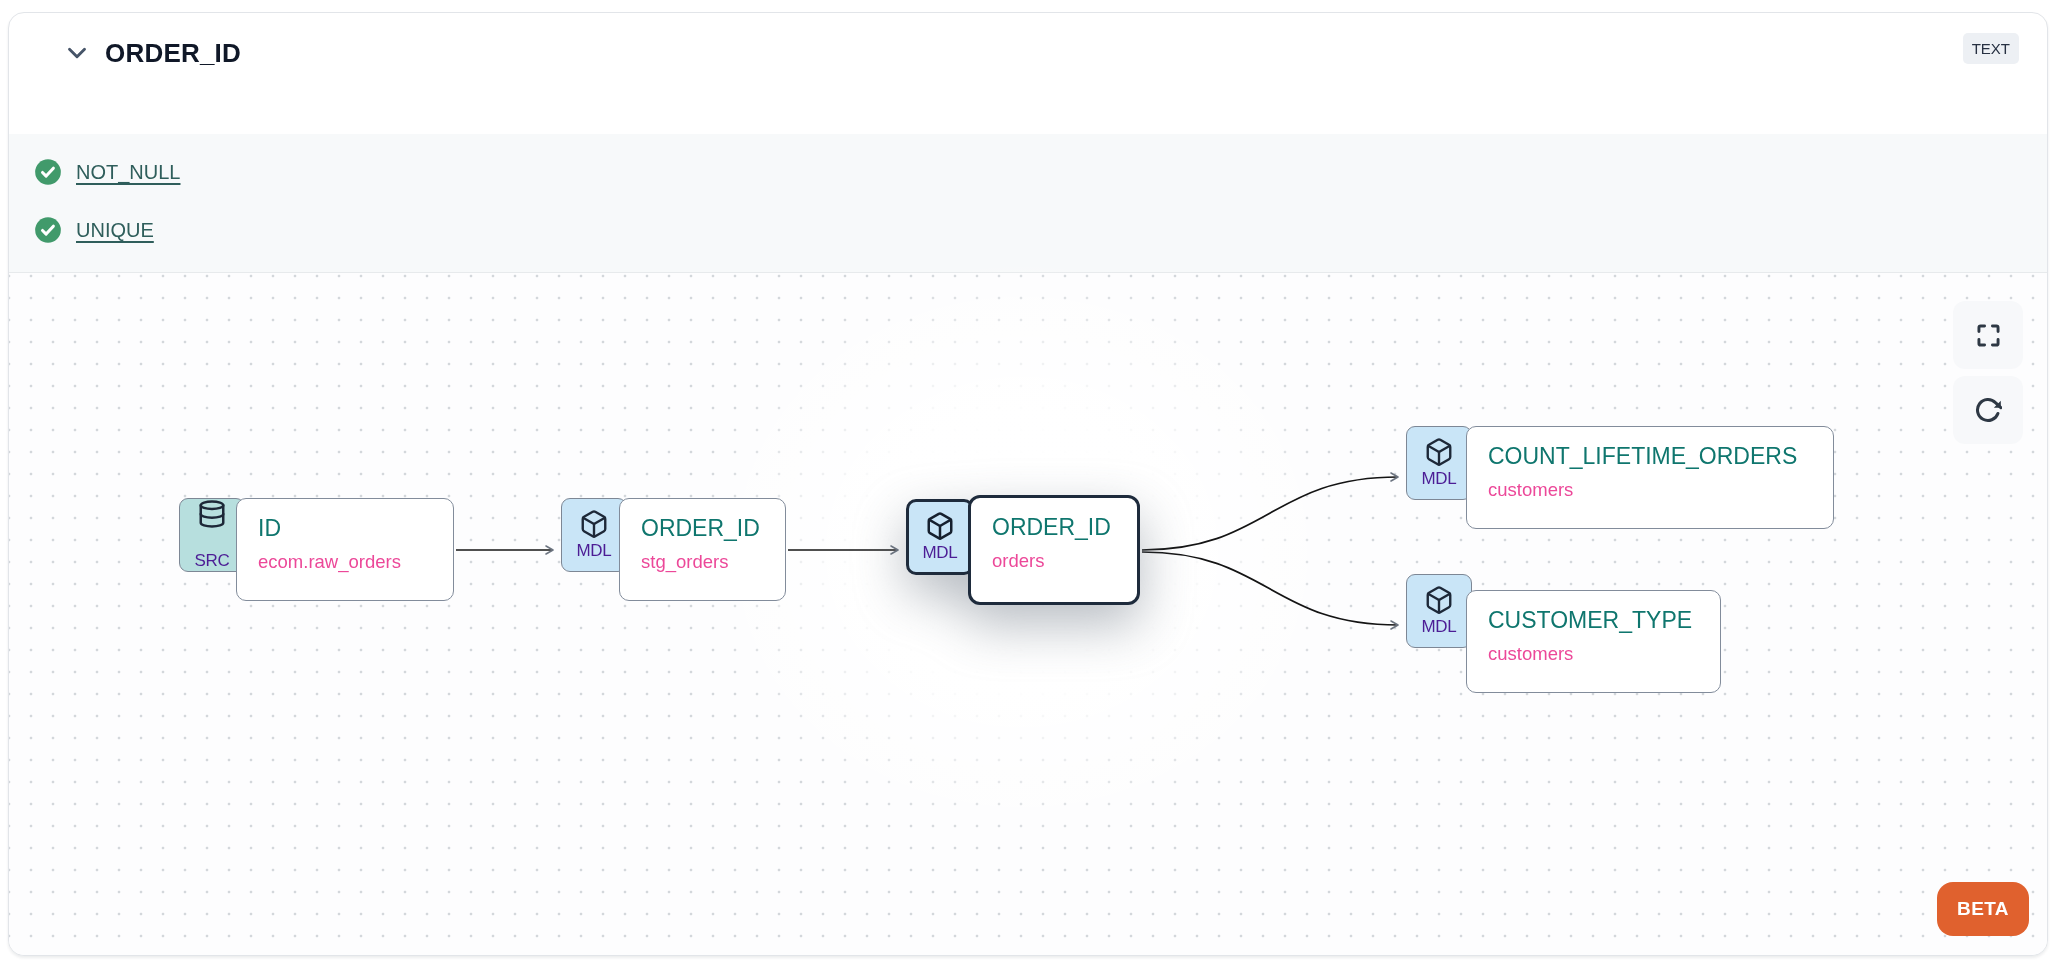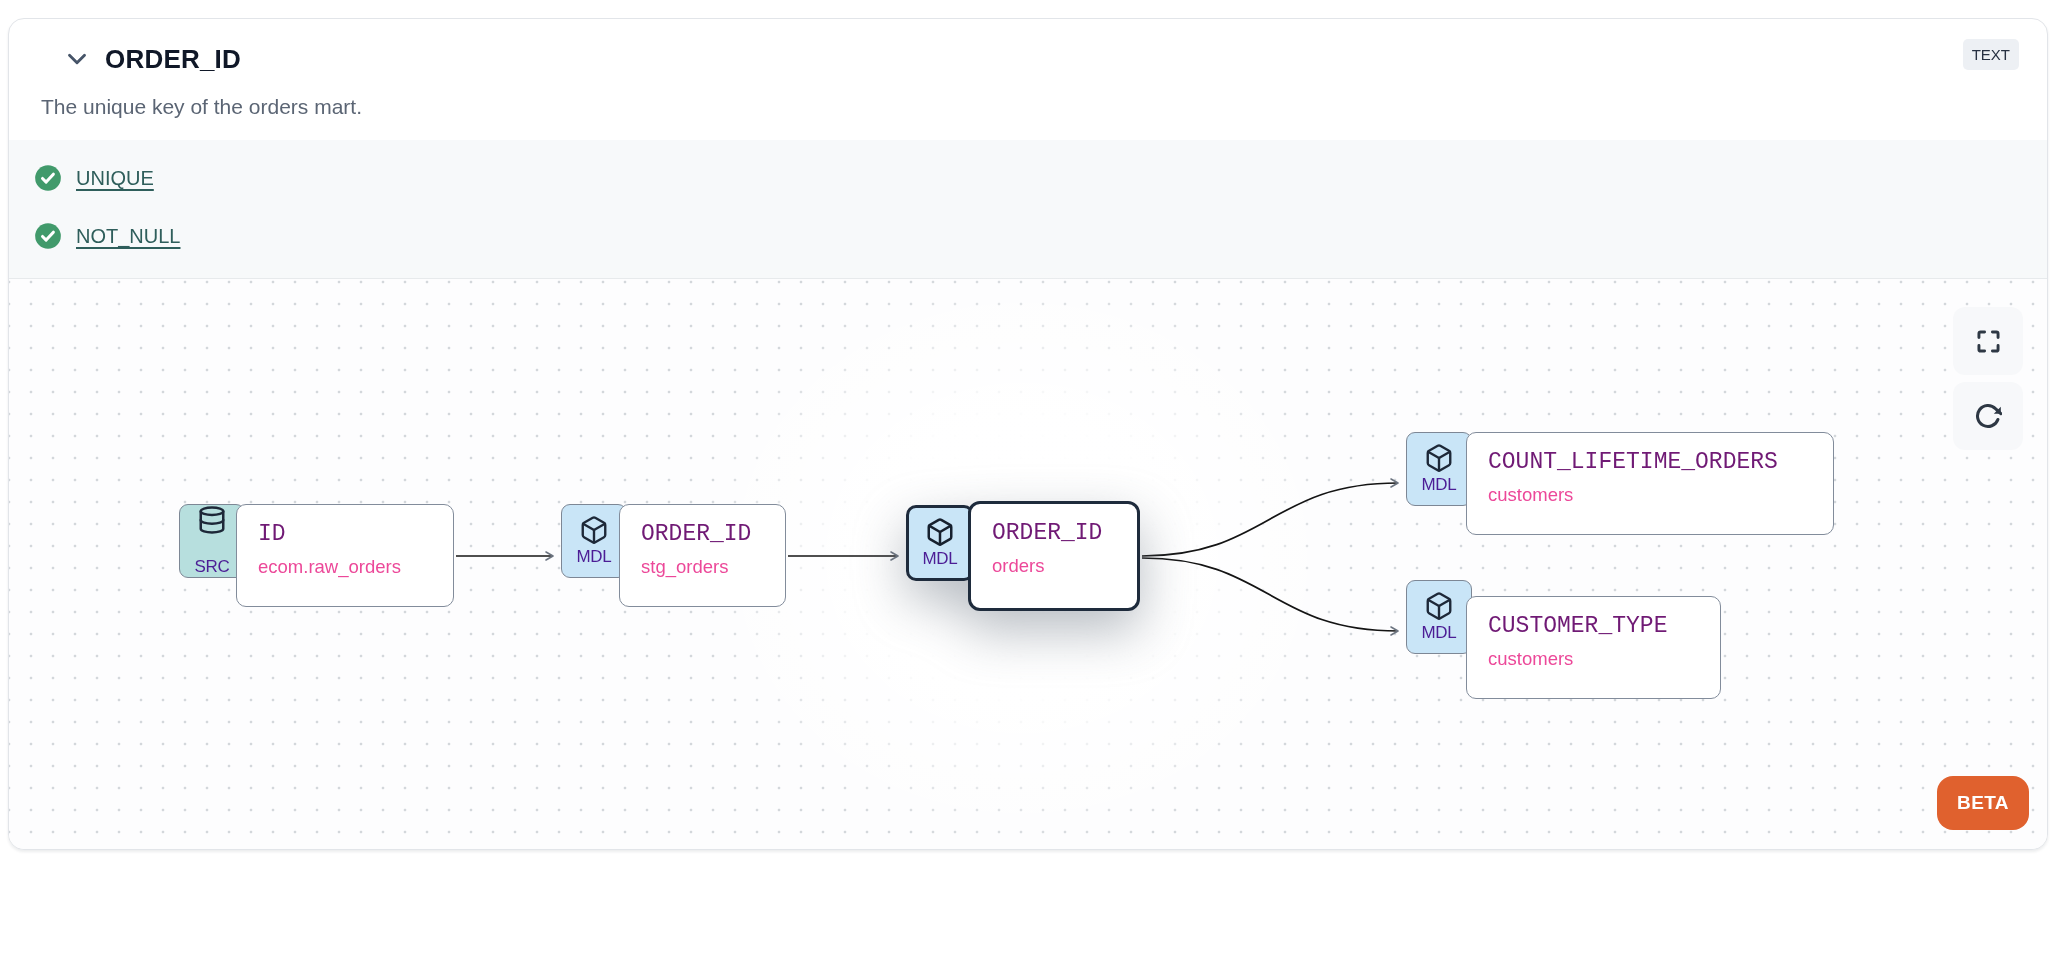--- a/index.html
+++ b/index.html
@@ -1,21 +1,21 @@
 <!DOCTYPE html>
 <html><head>
 <meta charset="utf-8">
 <style>
   * { margin:0; padding:0; box-sizing:border-box; }
   html,body { width:2058px; height:964px; background:#ffffff;
     font-family:"Liberation Sans", sans-serif; color:#101828; }
 
-  .panel { position:absolute; left:8px; top:12px; width:2040px; height:832px;
+  .panel { position:absolute; left:8px; top:12px; width:2040px; height:944px;
     background:#ffffff; border:1px solid #e2e5e9; border-radius:16px;
-    box-shadow:0 2px 3px rgba(16,24,40,.08); overflow:hidden;margin-top:6px; }
+    box-shadow:0 2px 3px rgba(16,24,40,.08); overflow:hidden; }
 
   
   .panel-header { position:relative; height:60px; display:flex; align-items:center;
     padding:20px 40px 0 52px; }
   .collapse-btn { width:32px; height:32px; border:none; background:transparent;
     display:flex; align-items:center; justify-content:center; cursor:pointer; }
   .page-title { font-size:26px; font-weight:700; color:#101828; margin-left:12px;
     letter-spacing:.2px; }
   .type-badge { position:absolute; right:28px; top:20px; background:#edf0f4;
     color:#273142; font-size:15px; line-height:1; padding:8px 9px; border-radius:5px; }
@@ -41,21 +41,21 @@
   .edges { position:absolute; left:0; top:0; z-index:2; }
 
   .node { position:absolute; z-index:3; cursor:pointer; }
   .badge { position:absolute; display:flex; flex-direction:column; align-items:center;
     justify-content:center; gap:2px; border:1px solid #7d8795; border-radius:9px; }
   .badge.src { background:#b7dfde; }
   .badge.mdl { background:#c9e5f7; }
   .badge-label { font-size:17px; font-weight:500; color:#4c1d95; letter-spacing:-.3px; }
   .card { position:absolute; background:#ffffff; border:1.3px solid #828c9b;
     border-radius:10px; padding:16px 20px 0 21px; }
-  .card-title { font-size:23px; color:#701a75; white-space:nowrap;font-family:Liberation Mono, monospace; }
+  .card-title { font-size:23px; color:#0f766e; white-space:nowrap; }
   .card-sub { font-size:18.5px; color:#ec4899; margin-top:9px; white-space:nowrap; }
 
   .node.selected { filter:drop-shadow(0 20px 26px rgba(98,108,123,.45)); }
   .node.selected .badge { border:3px solid #1e2b3c; border-radius:10px; }
   .node.selected .card { border:3.5px solid #1e2b3c; border-radius:12px; }
 
   .canvas-controls { position:absolute; top:28px; right:24px; display:flex;
     flex-direction:column; gap:7px; z-index:4; }
   .ctrl-btn { width:70px; height:68px; border:none; border-radius:12px;
     background:#f7f8fa; display:flex; align-items:center; justify-content:center;
@@ -74,36 +74,35 @@
   <div class="panel-header">
     <button class="collapse-btn">
       <svg width="30" height="30" viewBox="0 0 24 24" fill="none" stroke="#475569" stroke-width="2.3" stroke-linecap="round" stroke-linejoin="round">
           <path d="M6 9l6 6 6-6"></path>
         </svg>
     </button>
     <h1 class="page-title">ORDER_ID</h1>
     <span class="type-badge">TEXT</span>
   </div>
 
-  <p class="description">The unique key of the orders mart.</p>
 
   <section class="tests">
     <div class="test-row">
       <svg class="check-icon" viewBox="0 0 24 24">
           <circle cx="12" cy="12" r="11" fill="#419a6b"></circle>
           <path d="M7.3 12.4l3.1 3.1 6.2-6.8" stroke="#ffffff" stroke-width="2.6" fill="none" stroke-linecap="round" stroke-linejoin="round"></path>
         </svg>
-      <a class="test-link">UNIQUE</a>
+      <a class="test-link">NOT_NULL</a>
     </div>
     <div class="test-row">
       <svg class="check-icon" viewBox="0 0 24 24">
           <circle cx="12" cy="12" r="11" fill="#419a6b"></circle>
           <path d="M7.3 12.4l3.1 3.1 6.2-6.8" stroke="#ffffff" stroke-width="2.6" fill="none" stroke-linecap="round" stroke-linejoin="round"></path>
         </svg>
-      <a class="test-link">NOT_NULL</a>
+      <a class="test-link">UNIQUE</a>
     </div>
   </section>
 
   <div class="canvas">
     <div class="glow"></div>
 
     <svg class="edges" width="2038" height="684">
       <defs>
         <marker id="arrowhead" markerUnits="userSpaceOnUse" markerWidth="13" markerHeight="13" refX="9" refY="6" orient="auto">
           <path d="M2,2 L9,6 L2,10" fill="none" stroke="#6c7480" stroke-width="1.6" stroke-linecap="round" stroke-linejoin="round"></path>

